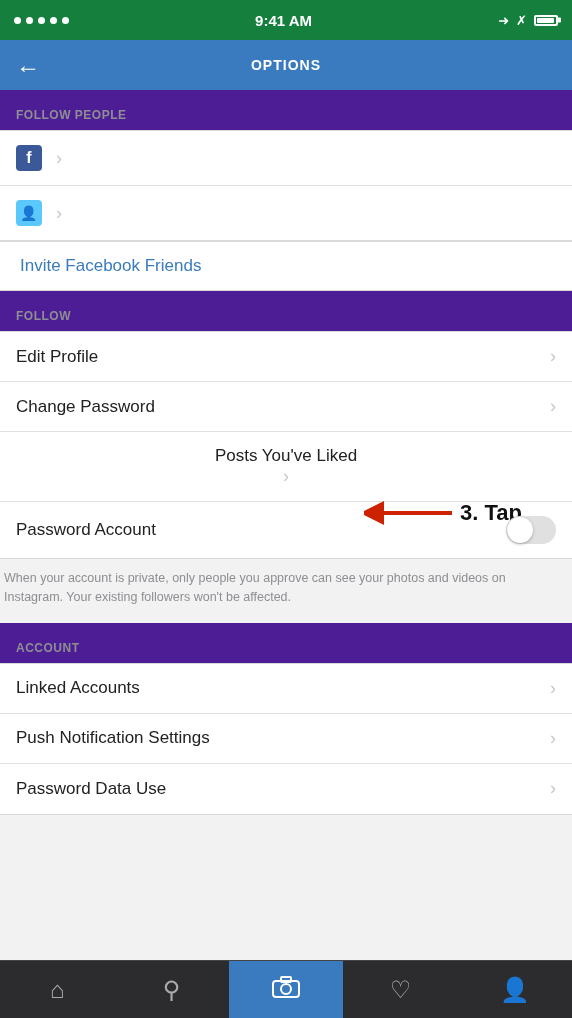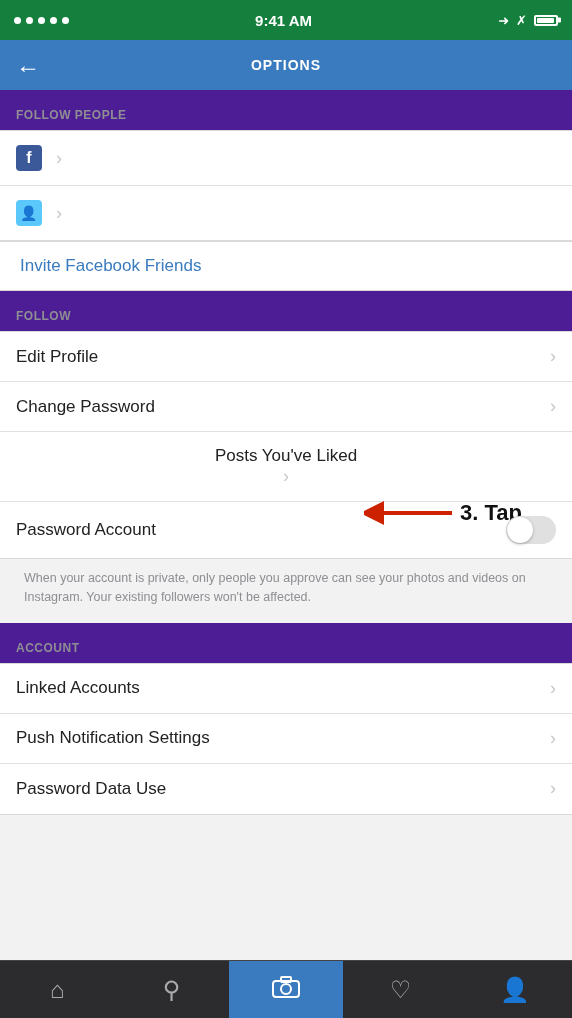--- a/index.html
+++ b/index.html
@@ -160,21 +160,21 @@
       padding: 14px 20px;
       font-size: 17px;
       color: #3a7bbf;
       background: white;
       border-top: 1px solid #d9d9d9;
       border-bottom: 1px solid #d9d9d9;
       cursor: pointer;
     }
 
     .private-desc {
-      padding: 10px 16px 16px 24px;
+      padding: 10px 16px 16px 4px;
       font-size: 12.5px;
       color: #8e8e93;
       line-height: 1.5;
       background: #f2f2f2;
     }
 
     
     .posts-liked-row {
       position: relative;
     }

